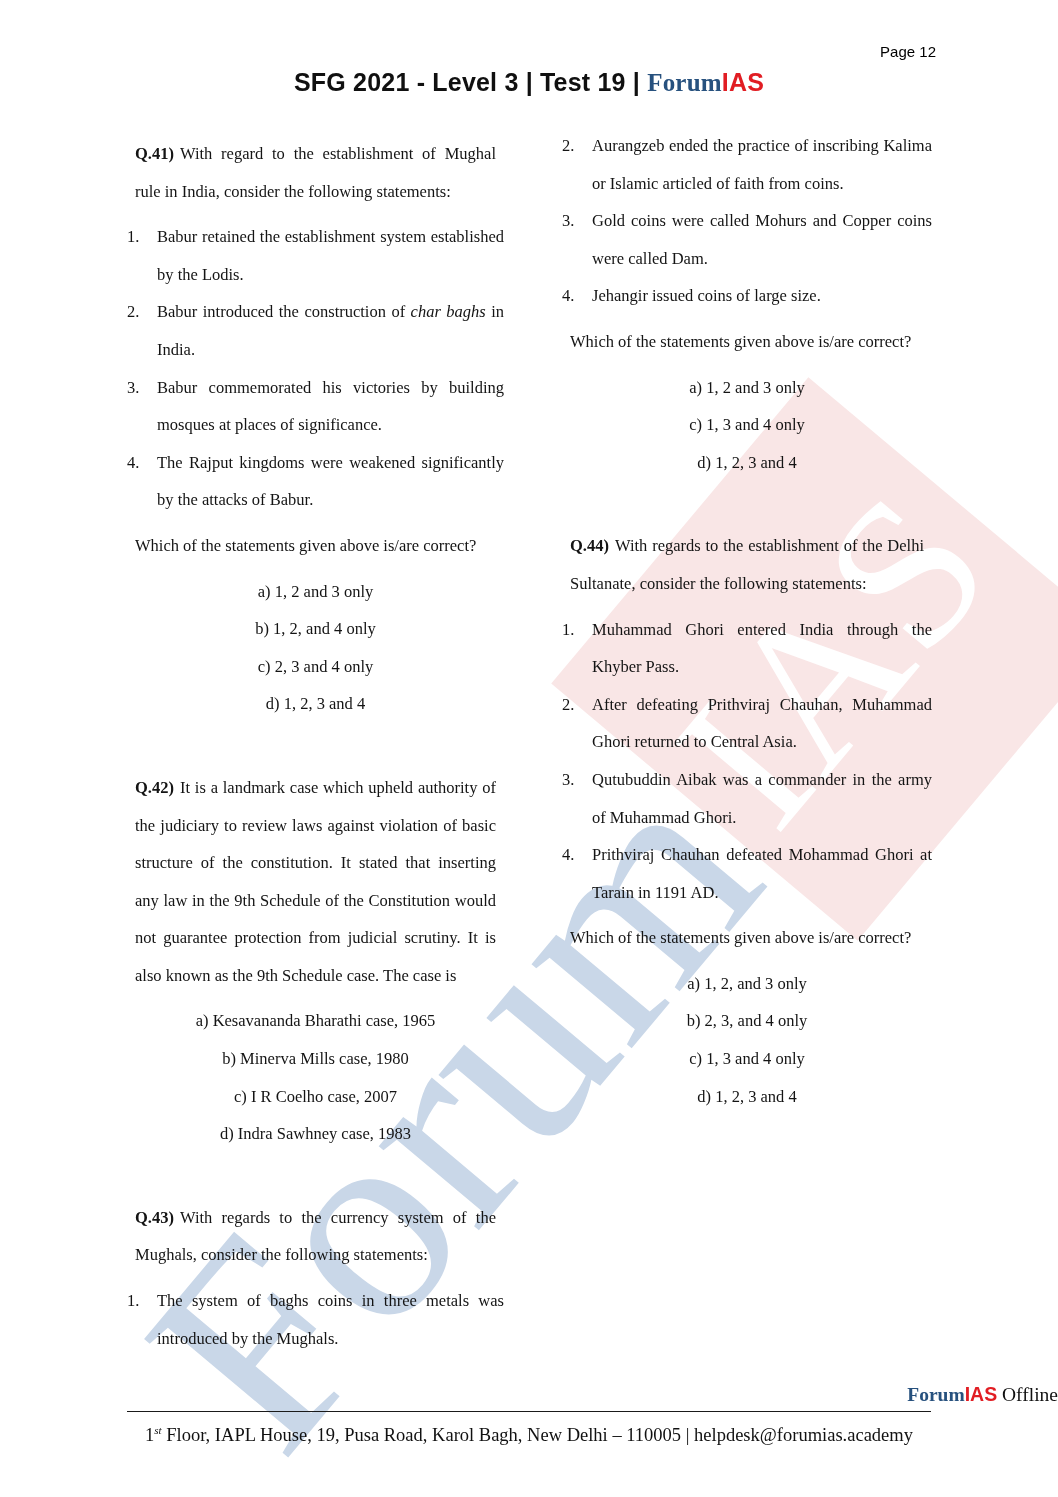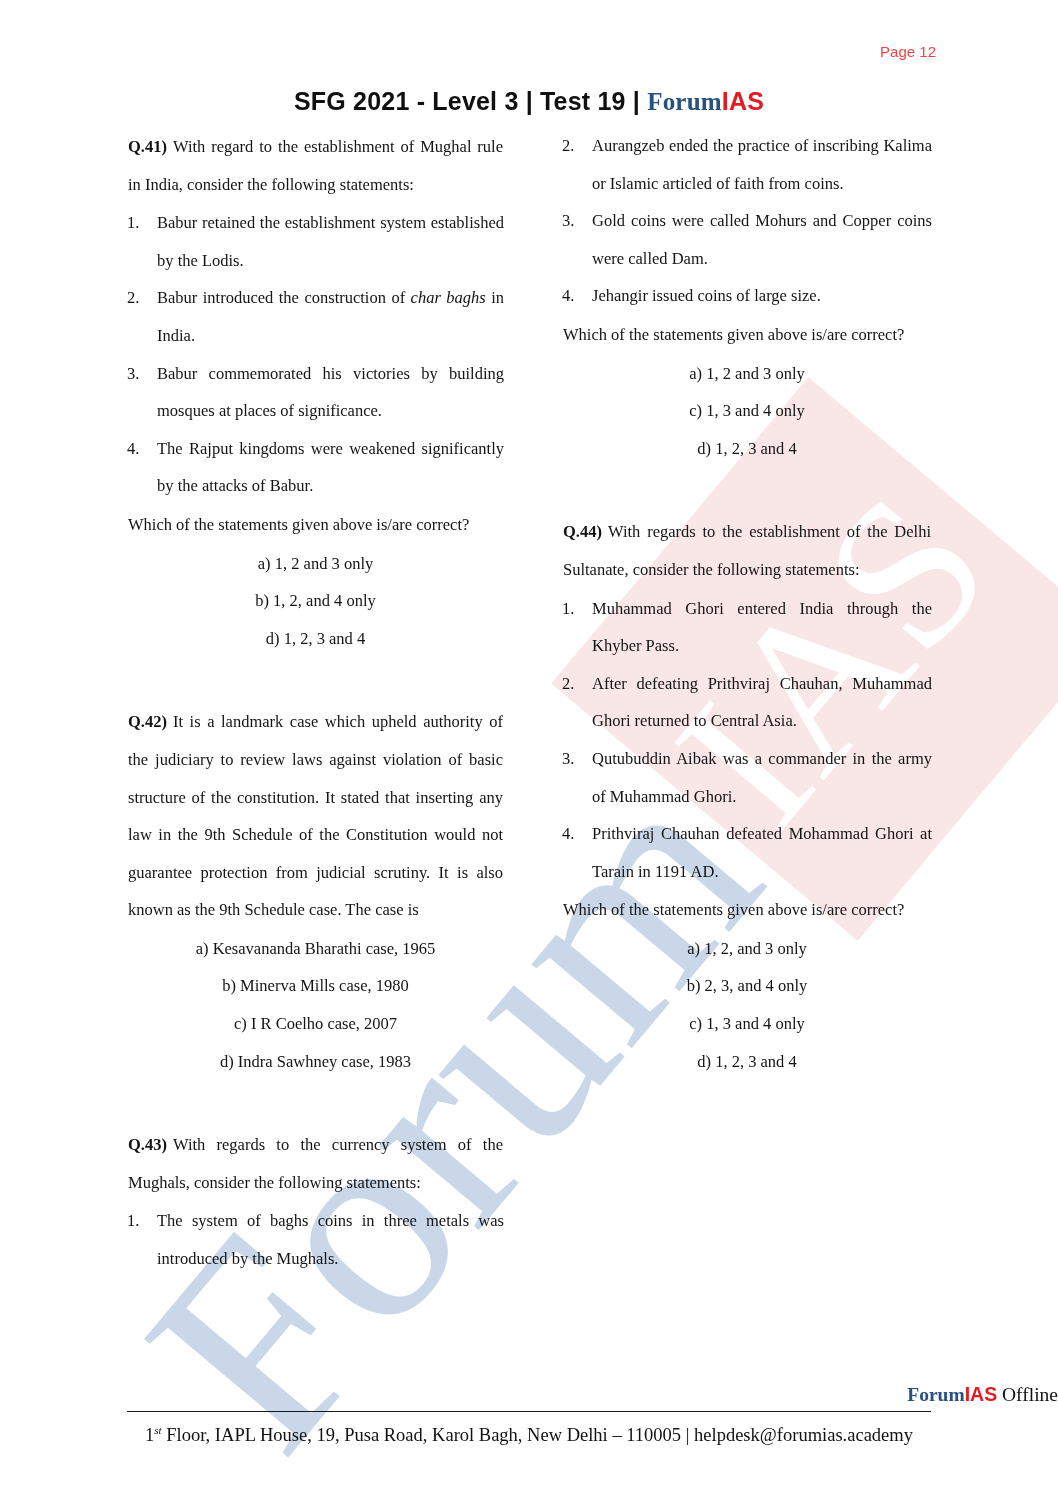--- a/index.html
+++ b/index.html
@@ -26,41 +26,41 @@
     display:flex; align-items:center; justify-content:center;
   }
   .wm-ias {
     font-family:"Liberation Serif", serif;
     font-size:212px; line-height:1; color:#ffffff; letter-spacing:2px;
   }
 
   
   .page-number {
     position:absolute; top:43px; right:122px; z-index:1;
-    font-family:"Liberation Sans", sans-serif; font-size:15px; color:#ef4444;
+    font-family:"Liberation Sans", sans-serif; font-size:15px; color:#000000;
   }
   .doc-header {
     position:absolute; top:68px; left:0; width:100%; z-index:1;
     text-align:center; font-family:"Liberation Sans", sans-serif;
-    font-size:25px; font-weight:bold; color:#101010; letter-spacing:0.2px;margin-top:19px;
+    font-size:25px; font-weight:bold; color:#101010; letter-spacing:0.2px;
   }
   .brand-forum { font-family:"Liberation Serif", serif; color:#27517e; font-weight:bold; }
   .brand-ias   { font-family:"Liberation Sans", sans-serif; color:#e11d23; font-weight:bold; }
 
   
   .col {
     position:absolute; top:127px; z-index:1;
     font-size:16.5px; line-height:37.6px;
   }
   .col-left  { left:127px; width:377px; }
   .col-right { left:562px; width:370px; }
 
   .question { margin:0; }
   .question + .question { margin-top:46px; }
-  .para { margin:1px; text-align:justify; }
+  .para { margin:8px; text-align:justify; }
   .qlabel { font-weight:bold; margin-right:6px; }
   .statement { display:flex; margin:0; }
   .statement .num { width:30px; flex:none; }
   .statement .stext { flex:1; text-align:justify; }
   .stext .it { font-style:italic; }
   .option { margin:0; text-align:center; }
 
   
   .footer-brand {
     position:absolute; top:1383px; left:0; width:100%; z-index:1;
@@ -111,20 +111,21 @@
         <span class="num">3.</span>
         <span class="stext">Babur commemorated his victories by building mosques at places of significance.</span>
       </div>
       <div class="statement">
         <span class="num">4.</span>
         <span class="stext">The Rajput kingdoms were weakened significantly by the attacks of Babur.</span>
       </div>
       <p class="para">Which of the statements given above is/are correct?</p>
       <p class="option">a) 1, 2 and 3 only</p>
       <p class="option">b) 1, 2, and 4 only</p>
+      <p class="option">c) 2, 3 and 4 only</p>
       <p class="option">d) 1, 2, 3 and 4</p>
     </section>
 
     <section class="question">
       <p class="para"><span class="qlabel">Q.42)</span><span>It is a landmark case which upheld authority of the judiciary to review laws against violation of basic structure of the constitution. It stated that inserting any law in the 9th Schedule of the Constitution would not guarantee protection from judicial scrutiny. It is also known as the 9th Schedule case. The case is</span></p>
       <p class="option">a) Kesavananda Bharathi case, 1965</p>
       <p class="option">b) Minerva Mills case, 1980</p>
       <p class="option">c) I R Coelho case, 2007</p>
       <p class="option">d) Indra Sawhney case, 1983</p>
     </section>

